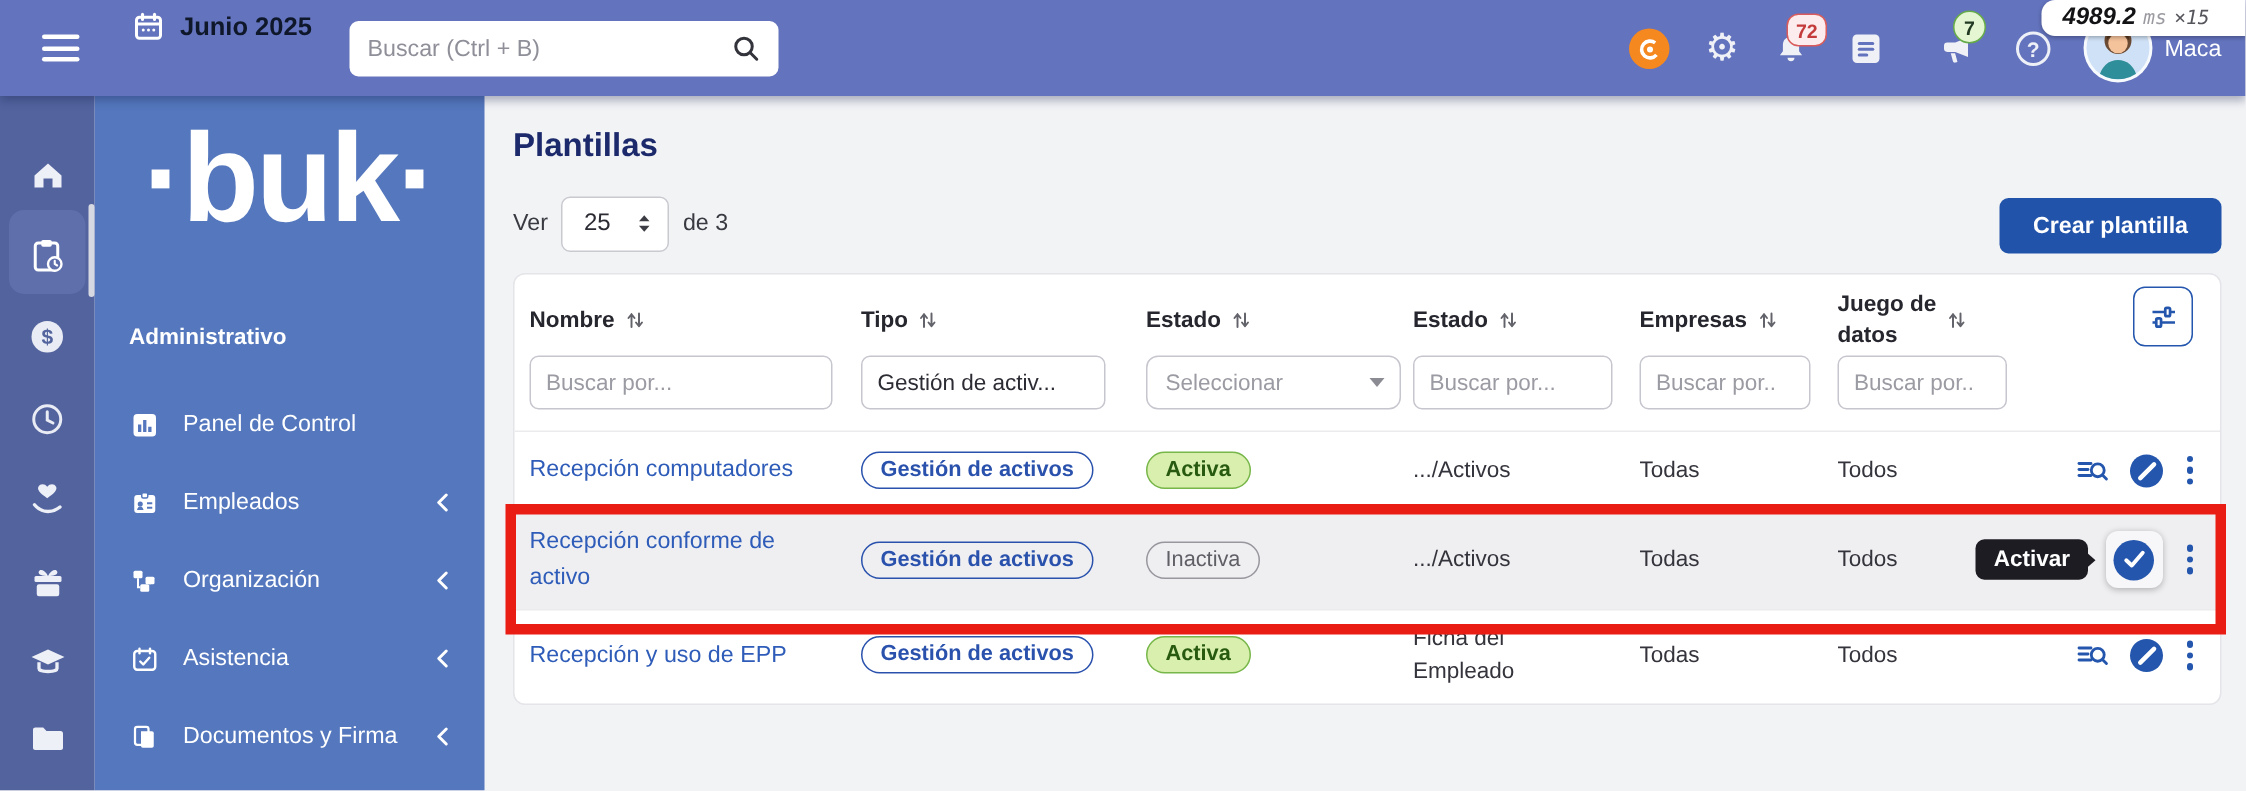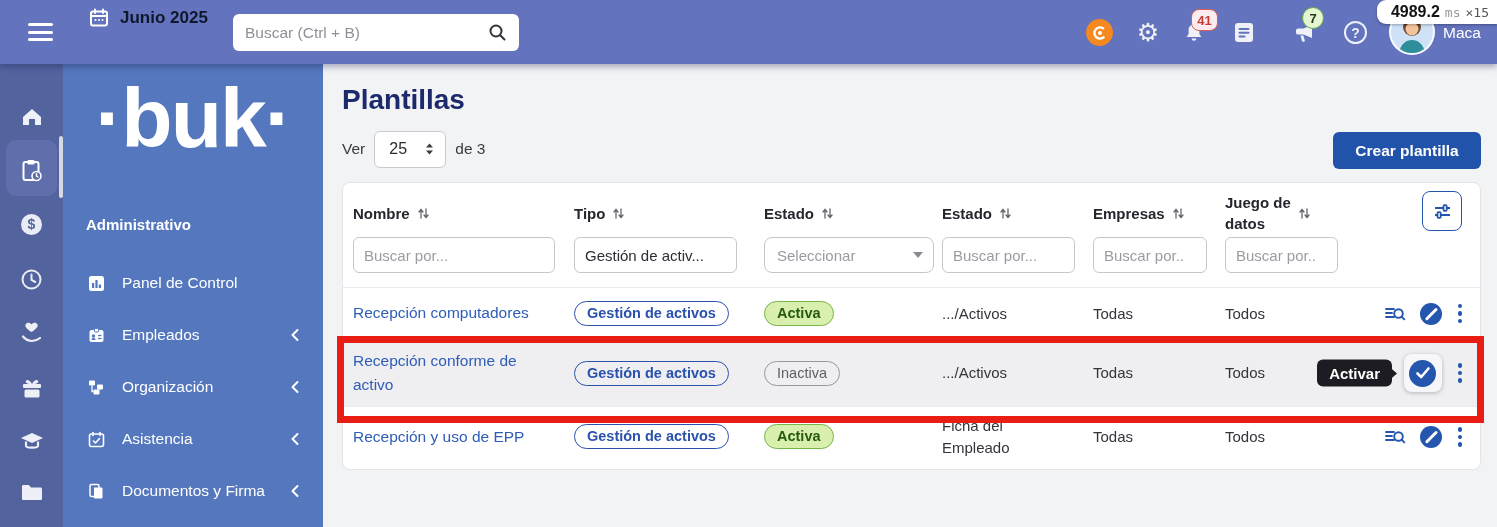--- a/index.html
+++ b/index.html
@@ -33,21 +33,21 @@
                  display:flex; align-items:center; justify-content:center; z-index:2; }
   .help { left:1344px; top:21px; width:23px; height:23px; border-radius:50%; border:2px solid #eef0f7;
           color:#eef0f7; font-size:14px; font-weight:700; }
   .avatar { position:absolute; left:1389px; top:9px; width:46px; height:46px; border-radius:50%;
             background:#cfe1f6; border:2px solid rgba(255,255,255,.85); overflow:hidden; cursor:pointer; }
   .user-name { position:absolute; left:1443px; top:24px; color:#fff; font-size:15.5px; }
 
   
   .debug-chip { position:absolute; right:0; top:0; height:24px; background:#fff; z-index:50;
                 border-radius:9px 0 0 9px; box-shadow:0 1px 3px rgba(0,0,0,.3);
-                display:flex; align-items:baseline; gap:5px; padding:3px 8px 3px 14px; }
+                display:flex; align-items:baseline; gap:5px; padding:3px 24px 3px 14px;font-style:italic; }
   .debug-chip .val { font-size:16px; font-weight:700; color:#131316; }
   .debug-chip .unit { font-size:13px; color:#9a9aa0; font-family:"DejaVu Sans Mono", monospace; }
   .debug-chip .mult { font-size:13px; color:#55555c; font-family:"DejaVu Sans Mono", monospace; }
 
   
   .rail { position:absolute; left:0; top:64px; width:63px; height:463px; background:#52639e; z-index:4; }
   .rail-item { position:absolute; left:0; width:63px; height:28px; display:flex; align-items:center;
                justify-content:center; cursor:pointer; }
   .rail-active-bg { position:absolute; left:6px; top:76px; width:51px; height:56px; border-radius:10px;
                     background:#5e6fac; }
@@ -61,21 +61,21 @@
   .logo { margin-top:6px; height:96px; line-height:96px; text-align:center; color:#fff;
           font-size:84px; font-weight:700; letter-spacing:-2px; }
   .section-label { margin:50px 0 0 23px; color:#fff; font-size:15px; font-weight:700; }
   .menu { margin-top:24px; }
   .menu-item { height:52px; display:flex; align-items:center; padding:0 22px 0 25px; color:#fff;
                font-size:15.5px; cursor:pointer; gap:17px; }
   .menu-item .chev { margin-left:auto; }
 
   
   .main { position:absolute; left:323px; top:64px; width:1174px; height:463px; }
-  .page-title { margin:20px 0 8px 19px; font-size:28px; font-weight:700; color:#1c2a6b; }
+  .page-title { margin:20px 0 8px 19px; font-size:22px; font-weight:700; color:#1c2a6b; }
   .pager { position:absolute; left:19px; top:66px; height:38px; display:flex; align-items:center; gap:9px;
            font-size:15.5px; color:#3a3a42; }
   .size-select { width:72px; height:37px; background:#fff; border:1px solid #c9c9d0; border-radius:6px;
                  display:flex; align-items:center; justify-content:space-between; padding:0 10px 0 14px;
                  font-size:16px; color:#2b2b33; cursor:pointer; }
   .create-btn { position:absolute; right:16px; top:68px; width:148px; height:37px; background:#2253aa;
                 color:#fff; font-size:15.5px; font-weight:700; border:none; border-radius:6px; cursor:pointer;
                 font-family:"Liberation Sans", sans-serif; }
 
   
@@ -174,21 +174,21 @@
           <circle cx="9" cy="9" r="2" fill="#fff"></circle>
         </svg>
     </div>
     <div class="tb-icon gear">⚙</div>
     <div class="tb-icon bell">
       <svg width="24" height="24" viewBox="0 0 24 24">
           <path d="M12 3.5c-3.4 0-5.4 2.5-5.4 5.3v4.3l-2 2.8h14.8l-2-2.8V8.8c0-2.8-2-5.3-5.4-5.3z" fill="#f0f1f7"></path>
           <path d="M9.7 17.5a2.3 2.3 0 0 0 4.6 0z" fill="#f0f1f7"></path>
         </svg>
     </div>
-    <span class="badge-red">41</span>
+    <span class="badge-red">72</span>
     <div class="tb-icon note">
       <svg width="22" height="23" viewBox="0 0 22 23">
           <rect x="2" y="2" width="18" height="19" rx="3" fill="#f0f1f7"></rect>
           <line x1="6.5" y1="8" x2="15.5" y2="8" stroke="#6373bd" stroke-width="2" stroke-linecap="round"></line>
           <line x1="6.5" y1="11.8" x2="15.5" y2="11.8" stroke="#6373bd" stroke-width="2" stroke-linecap="round"></line>
           <line x1="6.5" y1="15.6" x2="11.5" y2="15.6" stroke="#6373bd" stroke-width="2" stroke-linecap="round"></line>
         </svg>
     </div>
     <div class="tb-icon mega">
       <svg width="26" height="25" viewBox="0 0 26 25">

